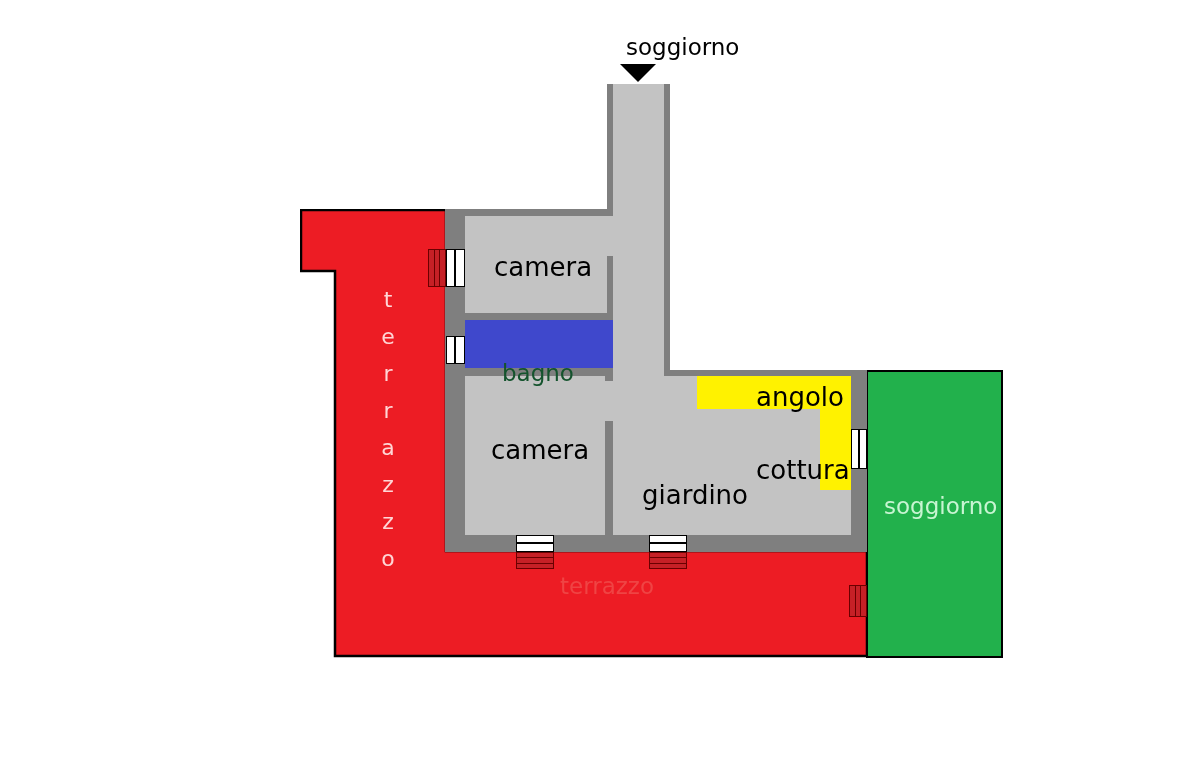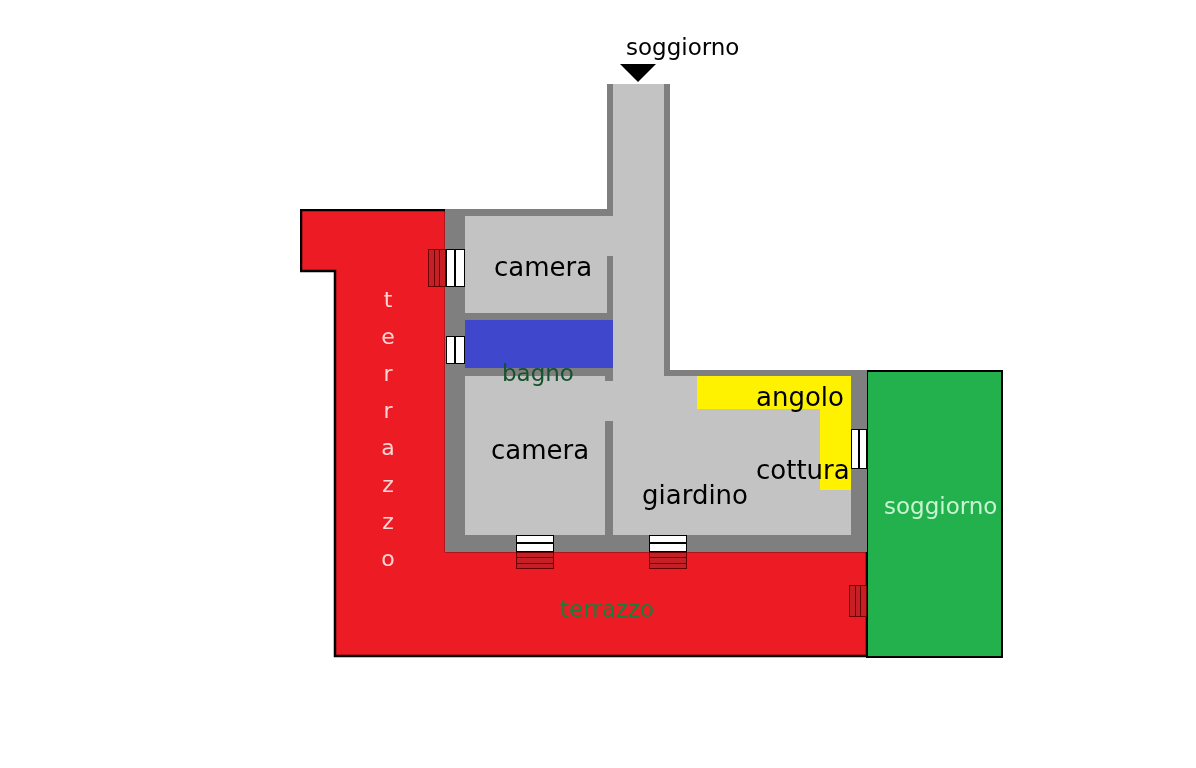--- a/index.html
+++ b/index.html
@@ -103,21 +103,21 @@
 
 <span class="label" style="left:491px;top:437px;color:#000;">camera</span>
 
 <span class="label" style="left:642px;top:482px;color:#000;">giardino</span>
 
 <span class="label" style="left:756px;top:384px;color:#000;">angolo</span>
 <span class="label" style="left:756px;top:421px;color:#000;margin-top:36px;">cottura</span>
 
 <span class="label" style="left:884px;top:495px;color:#c8f5d2;font-size:23px;">soggiorno</span>
 
-<span class="label" style="left:560px;top:598px;color:#15803d;font-size:23px;">terrazzo</span>
+<span class="label" style="left:560px;top:575px;color:#ef4444;font-size:23px;">terrazzo</span>
 
 <div class="abs" style="left:378px;top:287px;width:20px;">
   <div style="height:37px;color:#ffd6d6;font-size:22px;text-align:center;">t</div>
   <div style="height:37px;color:#ffd6d6;font-size:22px;text-align:center;">e</div>
   <div style="height:37px;color:#ffd6d6;font-size:22px;text-align:center;">r</div>
   <div style="height:37px;color:#ffd6d6;font-size:22px;text-align:center;">r</div>
   <div style="height:37px;color:#ffd6d6;font-size:22px;text-align:center;">a</div>
   <div style="height:37px;color:#ffd6d6;font-size:22px;text-align:center;">z</div>
   <div style="height:37px;color:#ffd6d6;font-size:22px;text-align:center;">z</div>
   <div style="height:37px;color:#ffd6d6;font-size:22px;text-align:center;">o</div>

